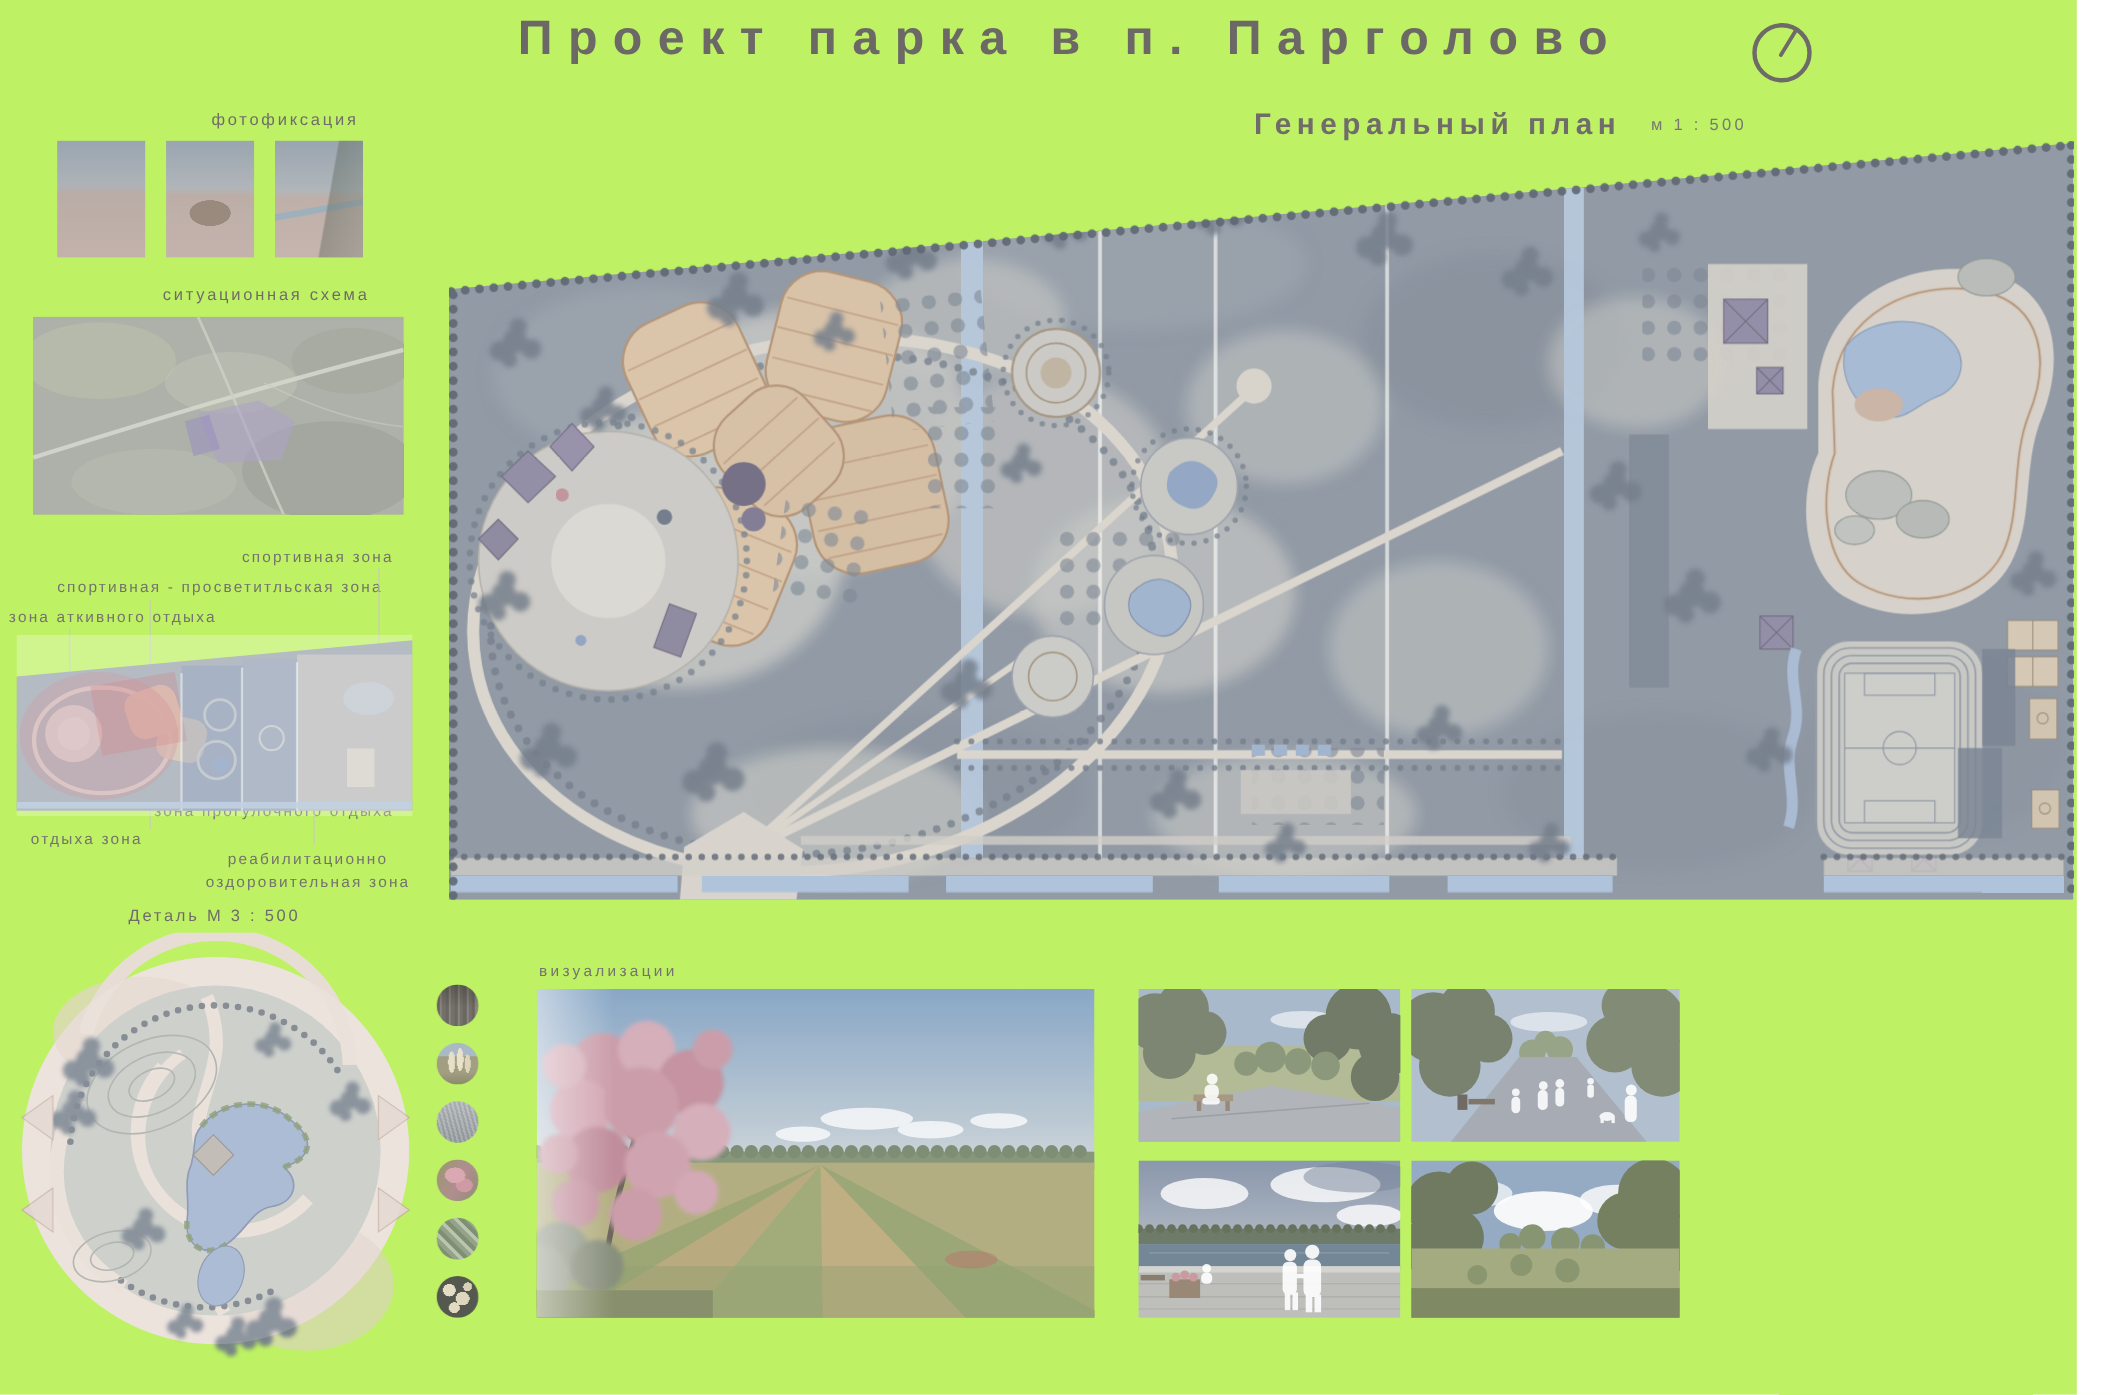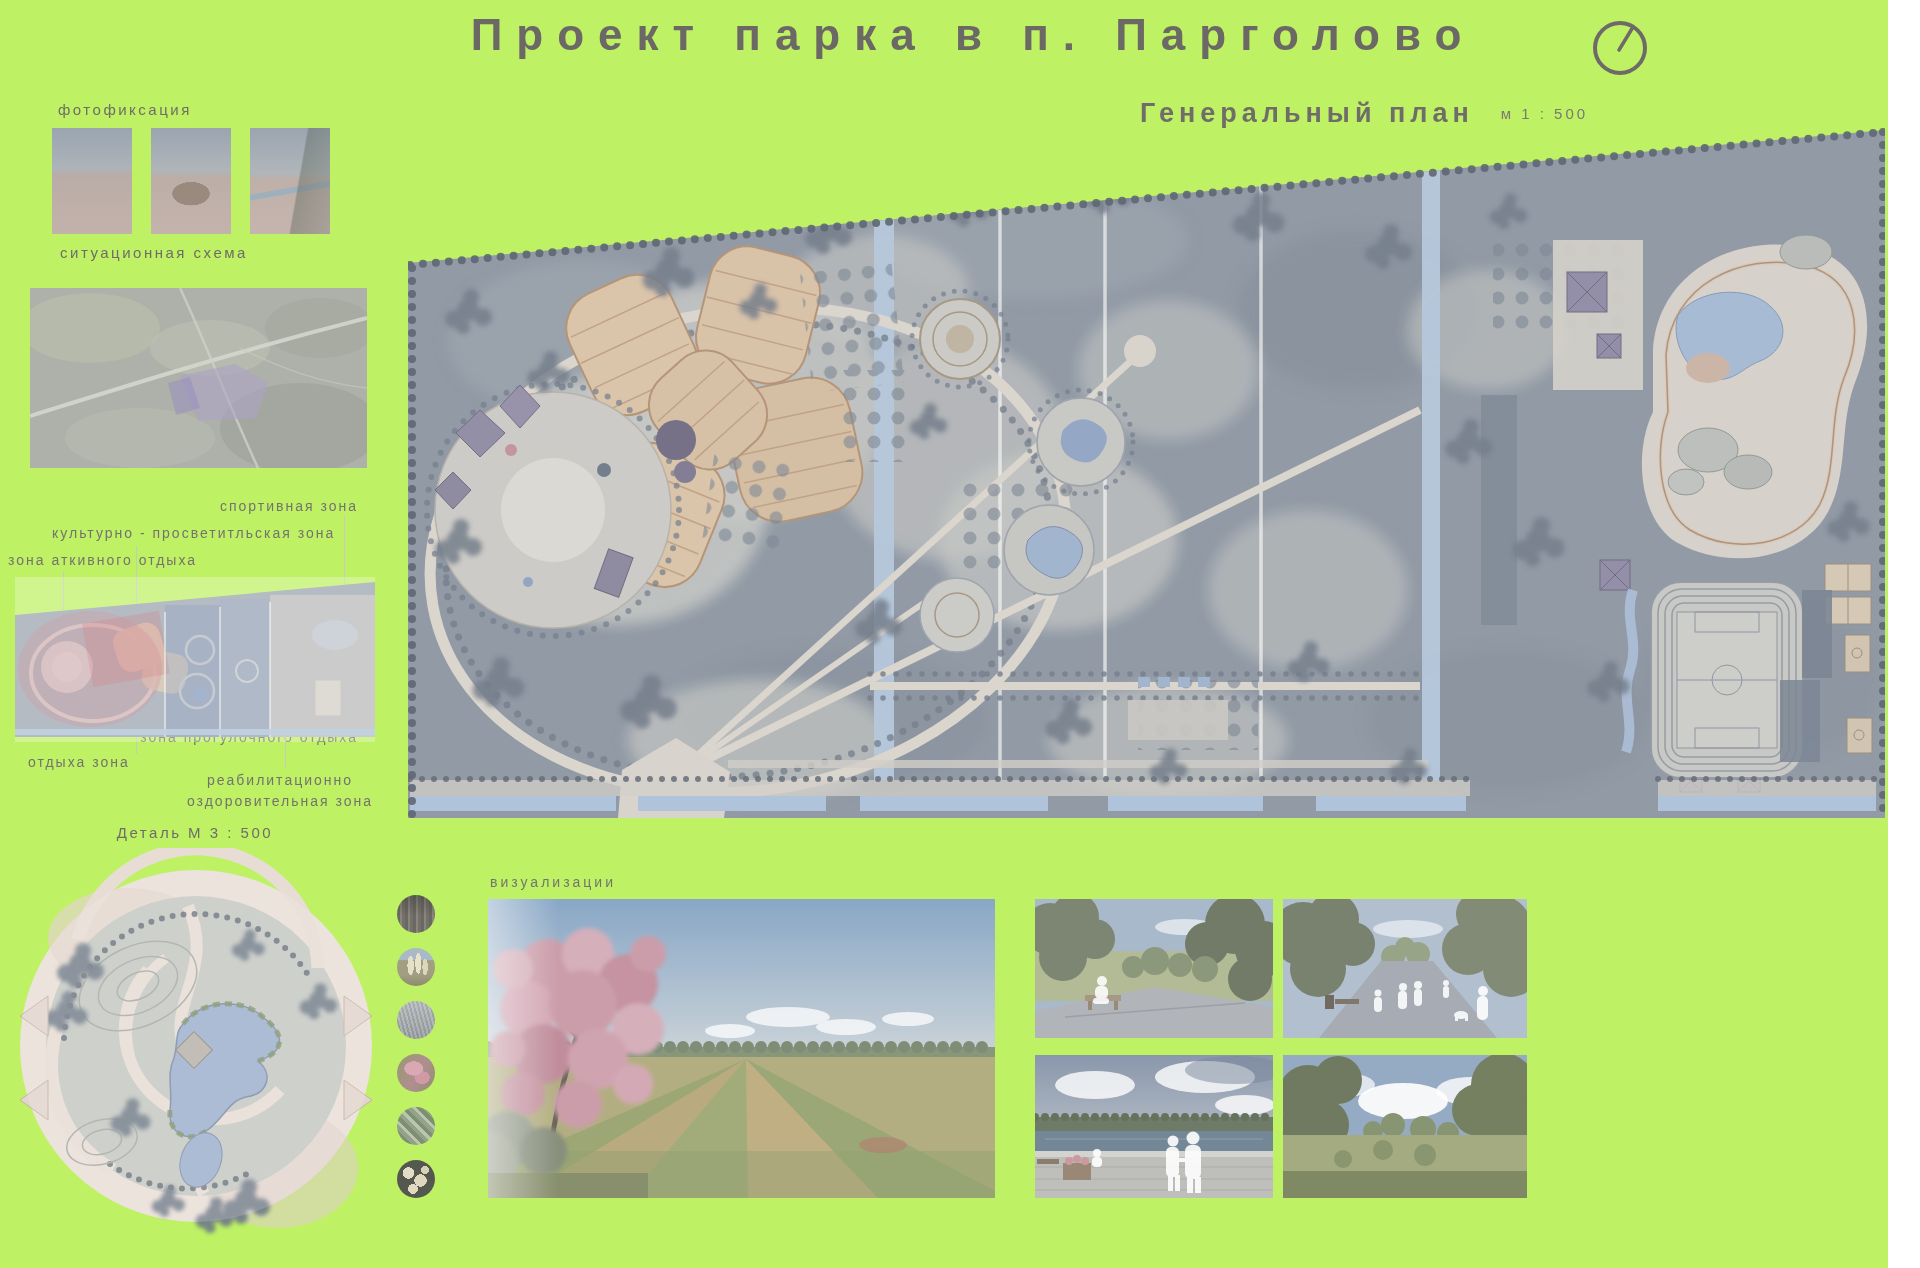--- a/index.html
+++ b/index.html
@@ -53,45 +53,45 @@
   <svg class="abs" style="left:1590px;top:16px" width="62" height="62" viewBox="0 0 62 62">
     <circle cx="30" cy="32" r="25" fill="none" stroke="#6d6a67" stroke-width="4"></circle>
     <line x1="29" y1="34" x2="43" y2="11" stroke="#6d6a67" stroke-width="3.5" stroke-linecap="round"></line>
   </svg>
 
   <div class="abs" style="left:1140px;top:98px;display:flex;align-items:center">
     <span class="gp-label">Генеральный план</span>
     <span class="gp-scale">м 1 : 500</span>
   </div>
 
-  <div class="abs lbl" style="left:58px;top:101px;width:292px;text-align:left">фотофиксация</div>
+  <div class="abs lbl" style="left:34px;top:101px;width:292px;text-align:right">фотофиксация</div>
   <div class="abs" style="left:52px;top:128px;display:flex;gap:19px">
     <div class="photo photo1"></div>
     <div class="photo photo2"></div>
     <div class="photo photo3"></div>
   </div>
 
-  <div class="abs lbl" style="left:60px;top:244px;width:276px;text-align:left">ситуационная схема</div>
+  <div class="abs lbl" style="left:60px;top:260px;width:276px;text-align:right">ситуационная схема</div>
   <svg class="abs" style="left:30px;top:288px" width="337" height="180" viewBox="0 0 337 180">
     <rect width="337" height="180" fill="#8b9084"></rect>
     <ellipse cx="60" cy="40" rx="70" ry="35" fill="#9ba189" opacity=".7"></ellipse>
     <ellipse cx="270" cy="140" rx="80" ry="45" fill="#767c70" opacity=".7"></ellipse>
     <ellipse cx="290" cy="40" rx="55" ry="30" fill="#7d8376" opacity=".7"></ellipse>
     <ellipse cx="110" cy="150" rx="75" ry="30" fill="#9aa08d" opacity=".6"></ellipse>
     <ellipse cx="180" cy="60" rx="60" ry="28" fill="#a3a896" opacity=".55"></ellipse>
     <path d="M0,128 C90,100 200,65 337,30" stroke="#c6c9bb" stroke-width="4" fill="none" opacity=".85"></path>
     <path d="M150,0 C178,60 200,120 228,180" stroke="#b9bdad" stroke-width="2.5" fill="none" opacity=".8"></path>
     <path d="M210,60 C250,80 290,95 337,100" stroke="#b2b6a7" stroke-width="1.5" fill="none" opacity=".6"></path>
     <polygon points="150,88 205,76 238,95 226,130 168,133" fill="#8a7cae" opacity=".6"></polygon>
     <polygon points="138,95 160,89 170,120 146,127" fill="#6f63a0" opacity=".6"></polygon>
     <rect width="337" height="180" fill="#ffffff" opacity=".3"></rect>
   </svg>
 
   <div class="abs lbl-sm" style="right:1530px;top:498px">спортивная зона</div>
-  <div class="abs lbl-sm" style="left:52px;top:525px">культурно - просветитльская зона</div>
+  <div class="abs lbl-sm" style="left:52px;top:525px">спортивная - просветитльская зона</div>
   <div class="abs lbl-sm" style="left:8px;top:552px">зона аткивного отдыха</div>
   <div class="abs lbl-sm" style="right:1530px;top:729px">зона прогулочного отдыха</div>
   <div class="abs lbl-sm" style="left:28px;top:754px">отдыха зона</div>
   <div class="abs lbl-sm rehab" style="left:150px;top:770px;width:260px">
     <div>реабилитационно</div>
     <div>оздоровительная зона</div>
   </div>
 
   <div class="abs leader" style="left:344px;top:516px;width:1px;height:128px"></div>
   <div class="abs leader" style="left:136px;top:546px;width:1px;height:70px"></div>

